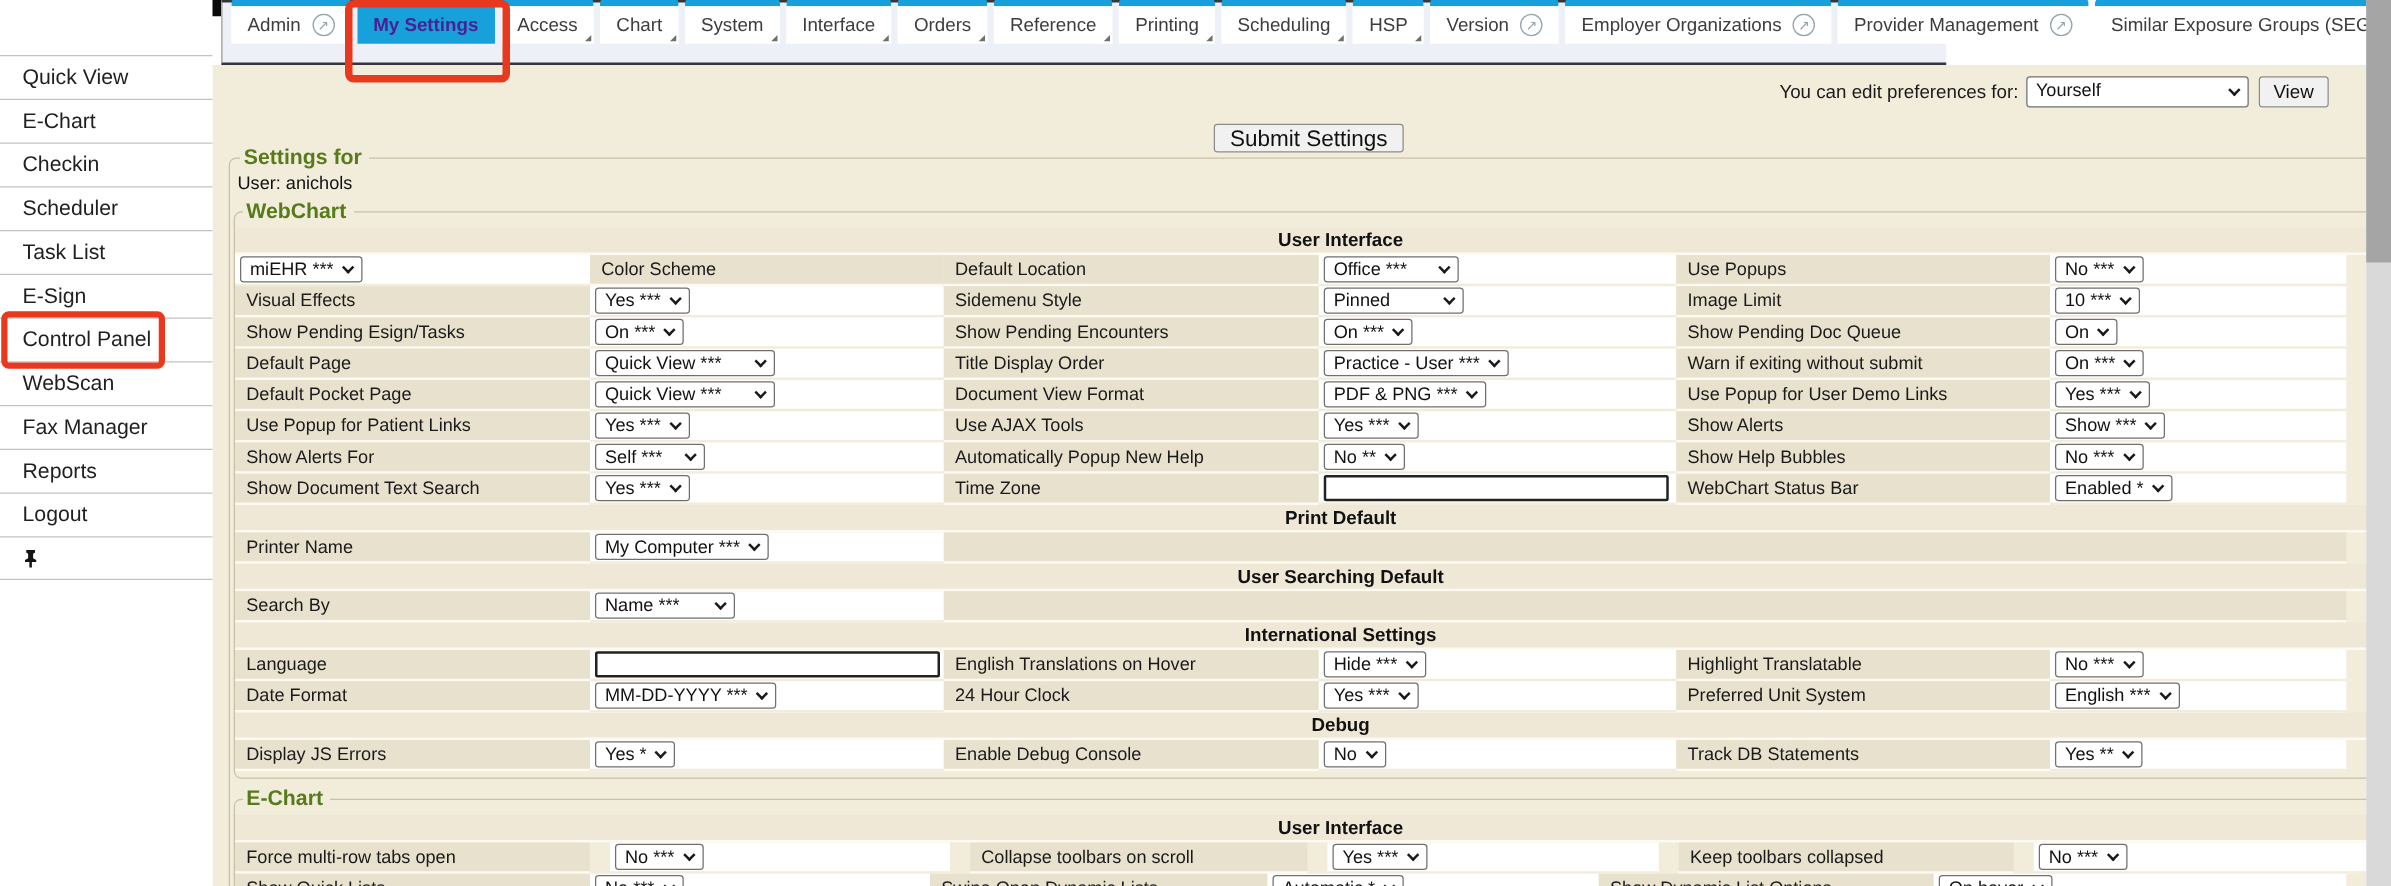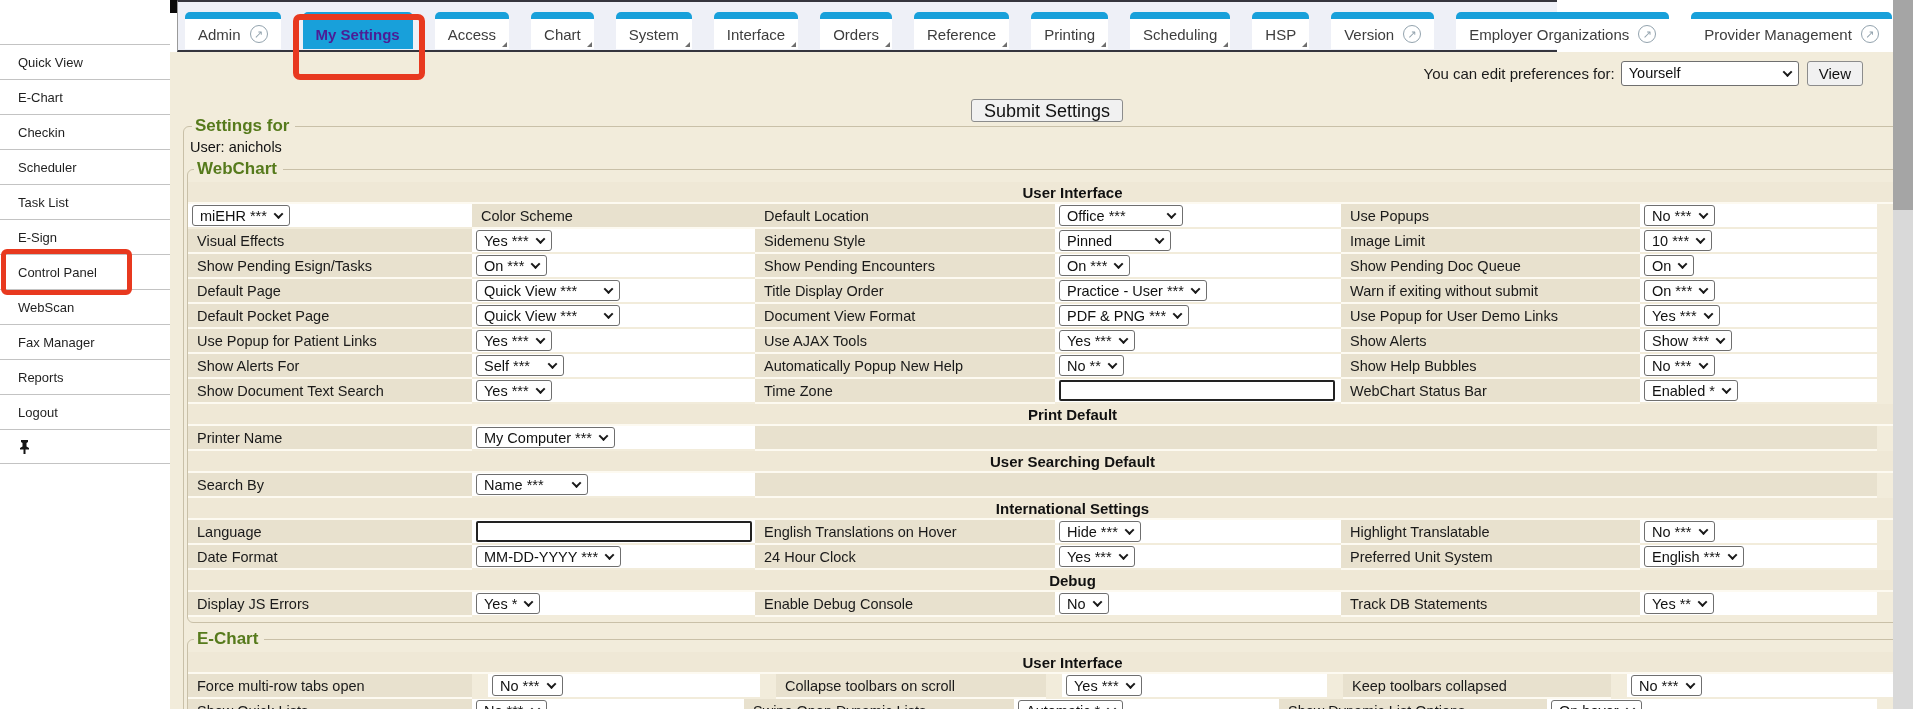--- a/index.html
+++ b/index.html
@@ -9,29 +9,29 @@
 
   
   .black-bar { position:absolute; top:0; height:13px; background:#0a0a0a; }
   .bb1 { left:0; width:40px; }
   .bb2 { left:139px; width:38px; }
 
   
   #sidebar { position:absolute; left:0; top:0; width:170px; height:709px; background:#fff; z-index:3; }
   #sidebar .spacer { height:44px; }
   .side-item { position:relative; height:35px; border-top:1px solid #c3c3c3;
-               display:flex; align-items:center; padding-left:18px; font-size:13px; color:#1f1f1f; cursor:pointer; }
+               display:flex; align-items:center; padding-left:18px; font-size:17px; color:#1f1f1f; cursor:pointer; }
   .side-item.last { border-bottom:1px solid #c3c3c3; }
   .side-annotation { position:absolute; left:1px; top:-6px; width:131px; height:46px;
                      border:5px solid #e8391f; border-radius:6px; pointer-events:none; z-index:5; }
 
   
   #topbar { position:absolute; left:177px; top:0; width:1380px; height:52px; background:#eef0f7;
             border-top:2px solid #35353d; border-bottom:2px solid #35353d; border-left:1px solid #9a9a9a;
-            display:flex; align-items:flex-end; padding:0 0 1px 7px; gap:22px; overflow:visible; z-index:4; }
+            display:flex; align-items:flex-end; padding:0 0 15px 7px; gap:5px; overflow:visible; z-index:4; }
   .tab { position:relative; background:#fff; border-top:7px solid #18a0da; border-radius:5px 5px 0 0;
          height:37px; display:flex; align-items:center; padding:0 13px; font-size:15px; color:#3d3d3d;
          white-space:nowrap; cursor:pointer; }
   .tab.active { background:#18a0da; border-top-color:#18a0da; color:#4c1d95; font-weight:bold; }
   .tab .circle-icon { margin-left:9px; width:18px; height:18px; border:1.5px solid #93a3ae; border-radius:50%;
                       display:flex; align-items:center; justify-content:center; font-size:11px; color:#93a3ae; }
   .tab.notch::after { content:""; position:absolute; right:2px; bottom:2px; width:0; height:0;
                       border-left:5px solid transparent; border-bottom:5px solid #6e6e6e; }
   .tab-annotation { position:absolute; left:-10px; top:-5px; right:-12px; height:66px;
                     border:6px solid #e8391f; border-radius:7px; pointer-events:none; z-index:6; }
@@ -199,21 +199,21 @@
             <div class="grid-row" style="grid-template-columns: 284px 283px 300px 286px 299px 237px;">
               <div class="cell ctl">
                 <span class="sel">
                   <span>miEHR ***</span>
                   <span class="car"></span>
                 </span>
               </div>
               <div class="cell lbl">Color Scheme</div>
               <div class="cell lbl">Default Location</div>
               <div class="cell ctl">
-                <span class="sel fixed" style="width: 124px;">
+                <span class="sel fixed" style="width: 108px;">
                   <span>Office ***</span>
                   <span class="car"></span>
                 </span>
               </div>
               <div class="cell lbl">Use Popups</div>
               <div class="cell ctl">
                 <span class="sel">
                   <span>No ***</span>
                   <span class="car"></span>
                 </span>

